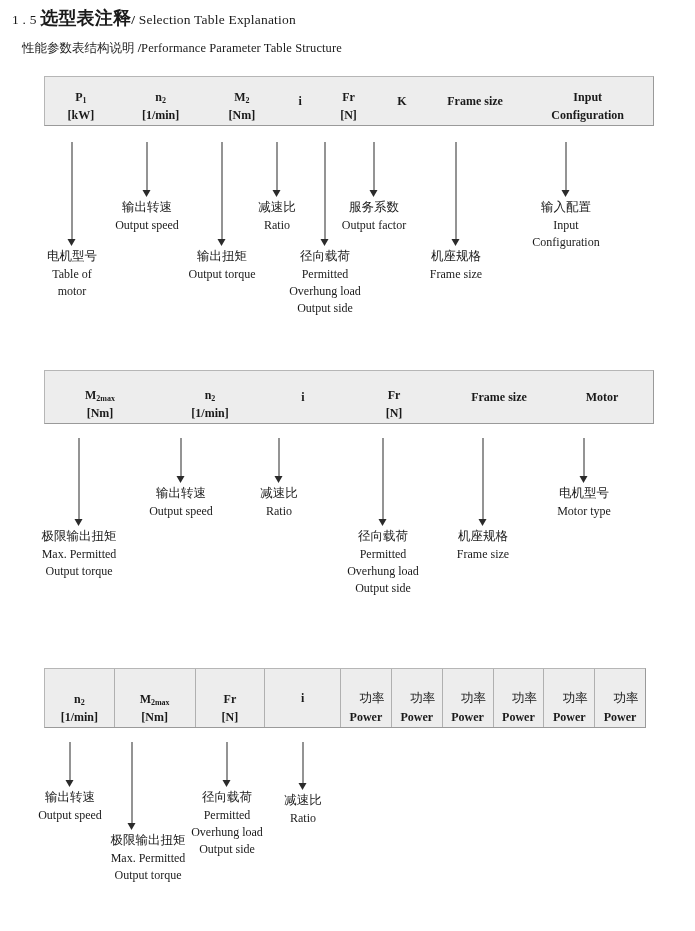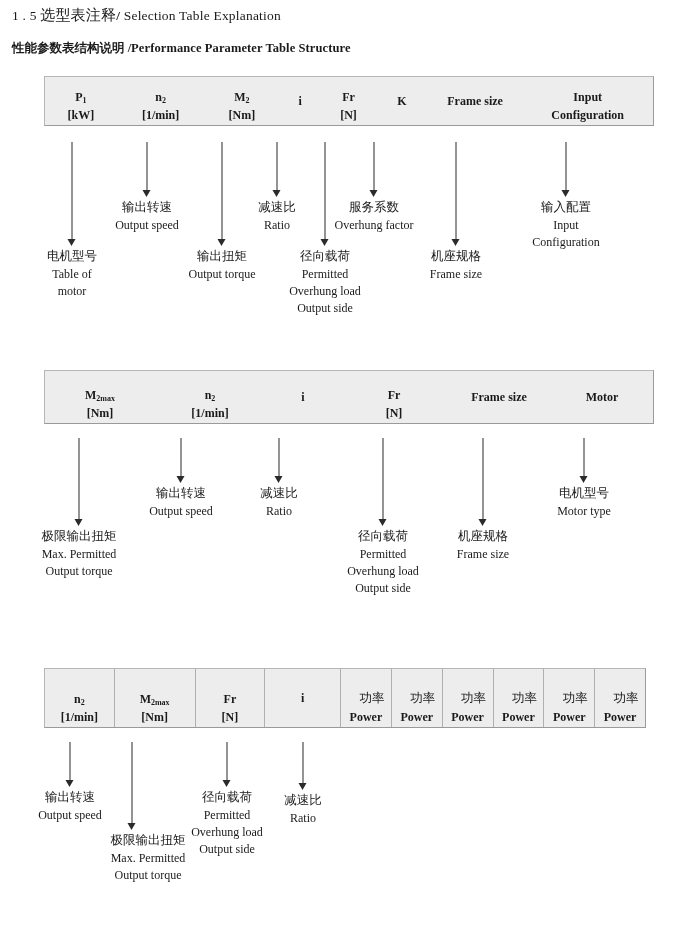--- a/index.html
+++ b/index.html
@@ -21,33 +21,33 @@
   
   .doc-title {
     position: absolute;
     left: 12px;
     top: 6px;
     font-size: 13.5px;
     letter-spacing: .2px;
     white-space: nowrap;
   }
   .doc-title .num { font-family: "Liberation Serif", serif; }
-  .doc-title .cn { font-weight: normal; font-size: 15px; }
+  .doc-title .cn { font-weight: bold; font-size: 18px; }
   .doc-title .sep { font-weight: bold; }
   .doc-title .en { font-family: "Liberation Serif", serif; font-size: 13.5px; }
 
   .sec-head {
     position: absolute;
     left: 12px;
     font-size: 12.5px;
     white-space: nowrap;
     font-weight: bold;
   }
-  .sec-head .cn { font-weight: bold; }
-  .sec-head .en { font-weight: bold; letter-spacing: .1px; }
+  .sec-head .cn { font-weight: normal; margin-left: 10px; }
+  .sec-head .en { font-weight: normal; letter-spacing: .1px; }
 
   
   .tbl {
     position: absolute;
     box-sizing: border-box;
     background: #ededed;
     border: 1px solid #b6b6b6;
     border-right-color: #9a9a9a;
     border-bottom-color: #9a9a9a;
     display: flex;
@@ -214,21 +214,21 @@
     <span class="en">Ratio</span>
   </div>
   <div class="anno" style="left:325px; top:248px;">
     <span class="cn">径向载荷</span>
     <span class="en">Permitted</span>
     <span class="en">Overhung load</span>
     <span class="en">Output side</span>
   </div>
   <div class="anno" style="left:374px; top:199px;text-align:center;">
     <span class="cn">服务系数</span>
-    <span class="en">Overhung factor</span>
+    <span class="en">Output factor</span>
   </div>
   <div class="anno" style="left:456px; top:248px;">
     <span class="cn">机座规格</span>
     <span class="en">Frame size</span>
   </div>
   <div class="anno" style="left:566px; top:199px;">
     <span class="cn">输入配置</span>
     <span class="en">Input</span>
     <span class="en">Configuration</span>
   </div>

